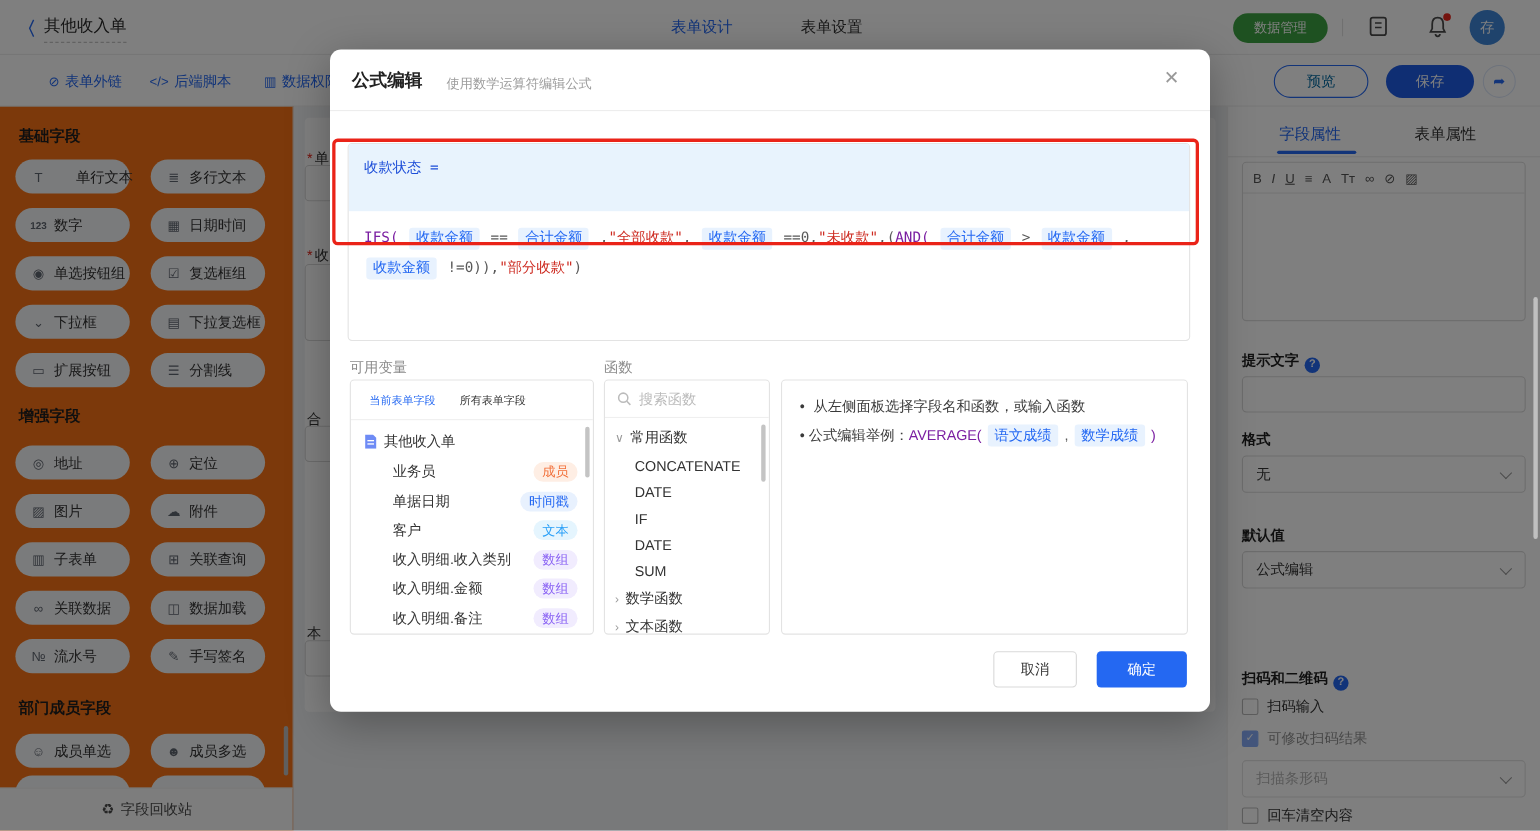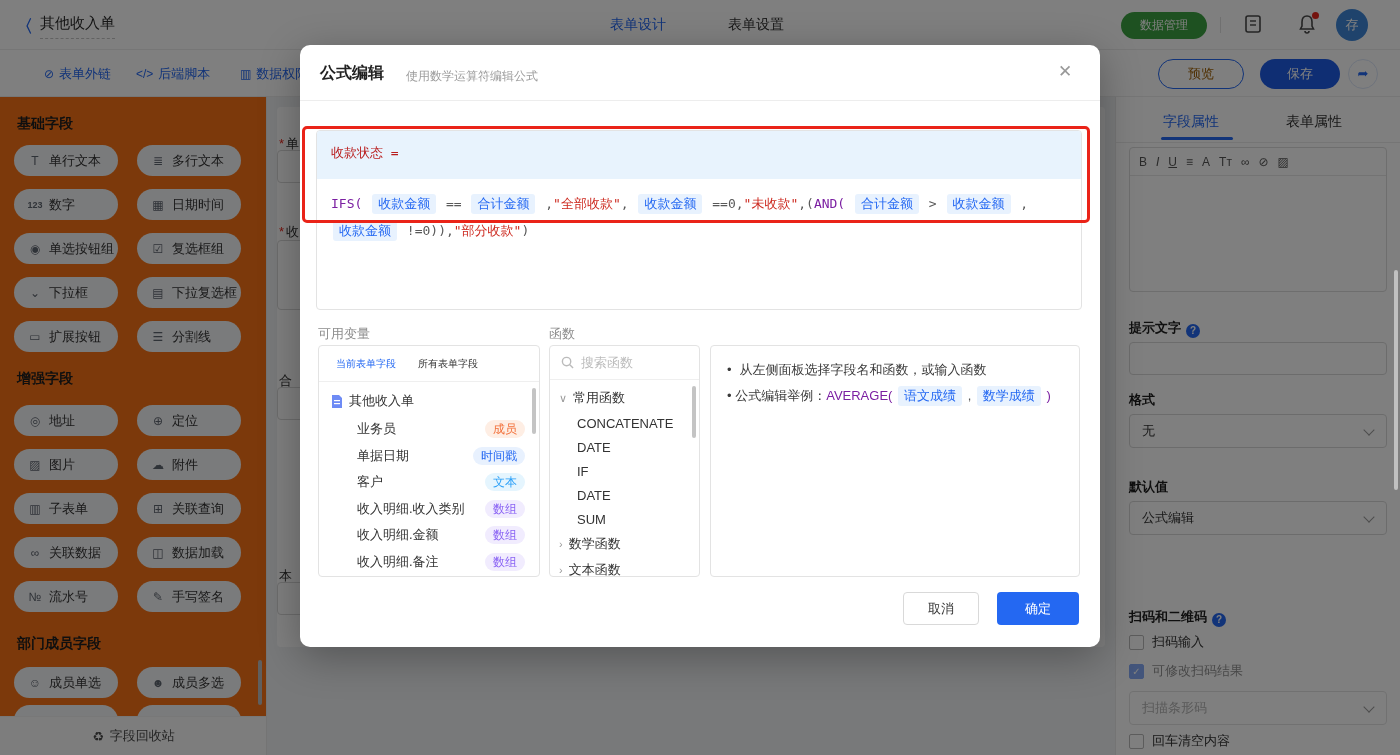--- a/index.html
+++ b/index.html
@@ -20,21 +20,21 @@
   #book-icon { left:1242px; }
   #bell-icon { left:1296px; }
   #bell-dot { left:1312px; top:12px; width:7px; height:7px; border-radius:50%; background:#E8271D; }
   #avatar { left:1336px; top:9px; width:32px; height:32px; border-radius:50%; background:#3E87D9; color:#fff; text-align:center; line-height:32px; font-size:13px; cursor:pointer; }
 
   
   #toolbar { left:0; top:50px; width:1400px; height:47px; background:#fff; border-bottom:1px solid #ECECEC; z-index:1; }
   .tb-item { top:15px; color:#2468F2; font-size:13px; cursor:pointer; display:flex; align-items:center; gap:5px; }
   .tb-item .ticon { font-size:12px; }
   #tb-item-0 { left:44px; } #tb-item-1 { left:136px; } #tb-item-2 { left:240px; }
-  #preview-btn { left:1158px; top:9px; width:86px; height:30px; border:1px solid #2468F2; color:#a16207; background:#fff; border-radius:16px; text-align:center; line-height:28px; cursor:pointer; }
+  #preview-btn { left:1158px; top:9px; width:86px; height:30px; border:1px solid #2468F2; color:#0369a1; background:#fff; border-radius:16px; text-align:center; line-height:28px; cursor:pointer; }
   #save-btn { left:1260px; top:9px; width:80px; height:30px; background:#1E5CE6; color:#fff; border-radius:16px; text-align:center; line-height:30px; cursor:pointer; }
   #share-btn { left:1348px; top:9px; width:30px; height:30px; border-radius:50%; background:#fff; border:1px solid #DCE6F8; color:#2468F2; text-align:center; line-height:28px; cursor:pointer; }
 
   
   #sidebar { left:0; top:97px; width:267px; height:658px; background:#f97316; border-right:1px solid #E8E8E8; z-index:1; overflow:hidden; }
   .sec-title { left:17px; font-size:14px; font-weight:bold; color:#1f1f1f; }
   .sbtn { width:104px; height:31px; background:#F5F6F8; border-radius:16px; display:flex; align-items:center; padding-left:13px; gap:6px; cursor:pointer; }
   .sbtn .sicon { color:#5f6670; font-size:12px; width:16px; text-align:center; flex:0 0 16px; }
   .sbtn .sicon.num { font-size:9px; font-weight:bold; letter-spacing:0; }
   .sbtn .slabel { font-size:13px; color:#333; white-space:nowrap; }
@@ -73,21 +73,21 @@
 
   
   #overlay { left:0; top:0; width:1400px; height:755px; background:rgba(0,0,0,.5); z-index:40; }
   #modal { left:300px; top:45px; width:800px; height:602px; background:#fff; border-radius:10px; box-shadow:0 10px 40px rgba(0,0,0,.3); z-index:50; }
   #modal-title { left:20px; top:18px; font-size:16px; font-weight:bold; color:#222; }
   #modal-subtitle { left:106px; top:23px; font-size:12px; color:#9C9C9C; }
   #modal-close { left:758px; top:16px; font-size:17px; color:#999; cursor:pointer; }
   #modal-divider { left:0; top:55px; width:800px; height:1px; background:#EDEDED; }
 
   #editor-box { left:16px; top:85px; width:766px; height:180px; border:1px solid #E3E3E3; border-radius:4px; overflow:hidden; cursor:text; }
-  #editor-band { height:48px; background:#E8F3FD; line-height:44px; padding-left:14px; color:#b91c1c; font-family:"DejaVu Sans Mono",monospace; font-size:13px; }
+  #editor-band { height:61px; background:#E8F3FD; line-height:44px; padding-left:14px; color:#1d4ed8; font-family:"DejaVu Sans Mono",monospace; font-size:13px; }
   #formula-line { padding:11px 14px; font-family:"DejaVu Sans Mono",monospace; font-size:13px; line-height:27px; white-space:pre-wrap; word-break:break-all; }
   .chip { display:inline-block; background:#E8F2FE; color:#2468F2; border-radius:3px; padding:0 6px; margin:0 2px; line-height:20px; }
   #annotation { left:2px; top:81px; width:788px; height:97px; border:3px solid #EA2318; border-radius:5px; pointer-events:none; z-index:60; }
 
   .box-label { font-size:13px; color:#8C8C8C; top:280px; }
   .panel-box { top:300px; height:232px; border:1px solid #E3E3E3; border-radius:4px; background:#fff; overflow:hidden; }
   #var-box { left:18px; width:222px; }
   #fn-box { left:249px; width:151px; }
   #hint-box { left:410px; width:370px; }
 
@@ -156,21 +156,21 @@
   <div class="abs" id="preview-btn">预览</div>
   <div class="abs" id="save-btn">保存</div>
   <div class="abs" id="share-btn">➦</div>
 </div>
 
 <div class="abs" id="sidebar">
   <div id="sidebar-sections">
       <div class="abs sec-title" style="top: 18px;">基础字段</div>
       <div class="abs sbtn" style="left: 14px; top: 48px;">
         <div class="sicon" style="position: static;">T</div>
-        <div class="slabel" style="position: static;">单行文本</div>
+        <div class="slabel" style="position: static; margin-left: 20px;">单行文本</div>
       </div>
       <div class="abs sbtn" style="left: 137px; top: 48px;">
         <div class="sicon" style="position: static;">≣</div>
         <div class="slabel" style="position: static;">多行文本</div>
       </div>
       <div class="abs sbtn" style="left: 14px; top: 92px;">
         <div class="sicon num" style="position: static;">123</div>
         <div class="slabel" style="position: static;">数字</div>
       </div>
       <div class="abs sbtn" style="left: 137px; top: 92px;">

